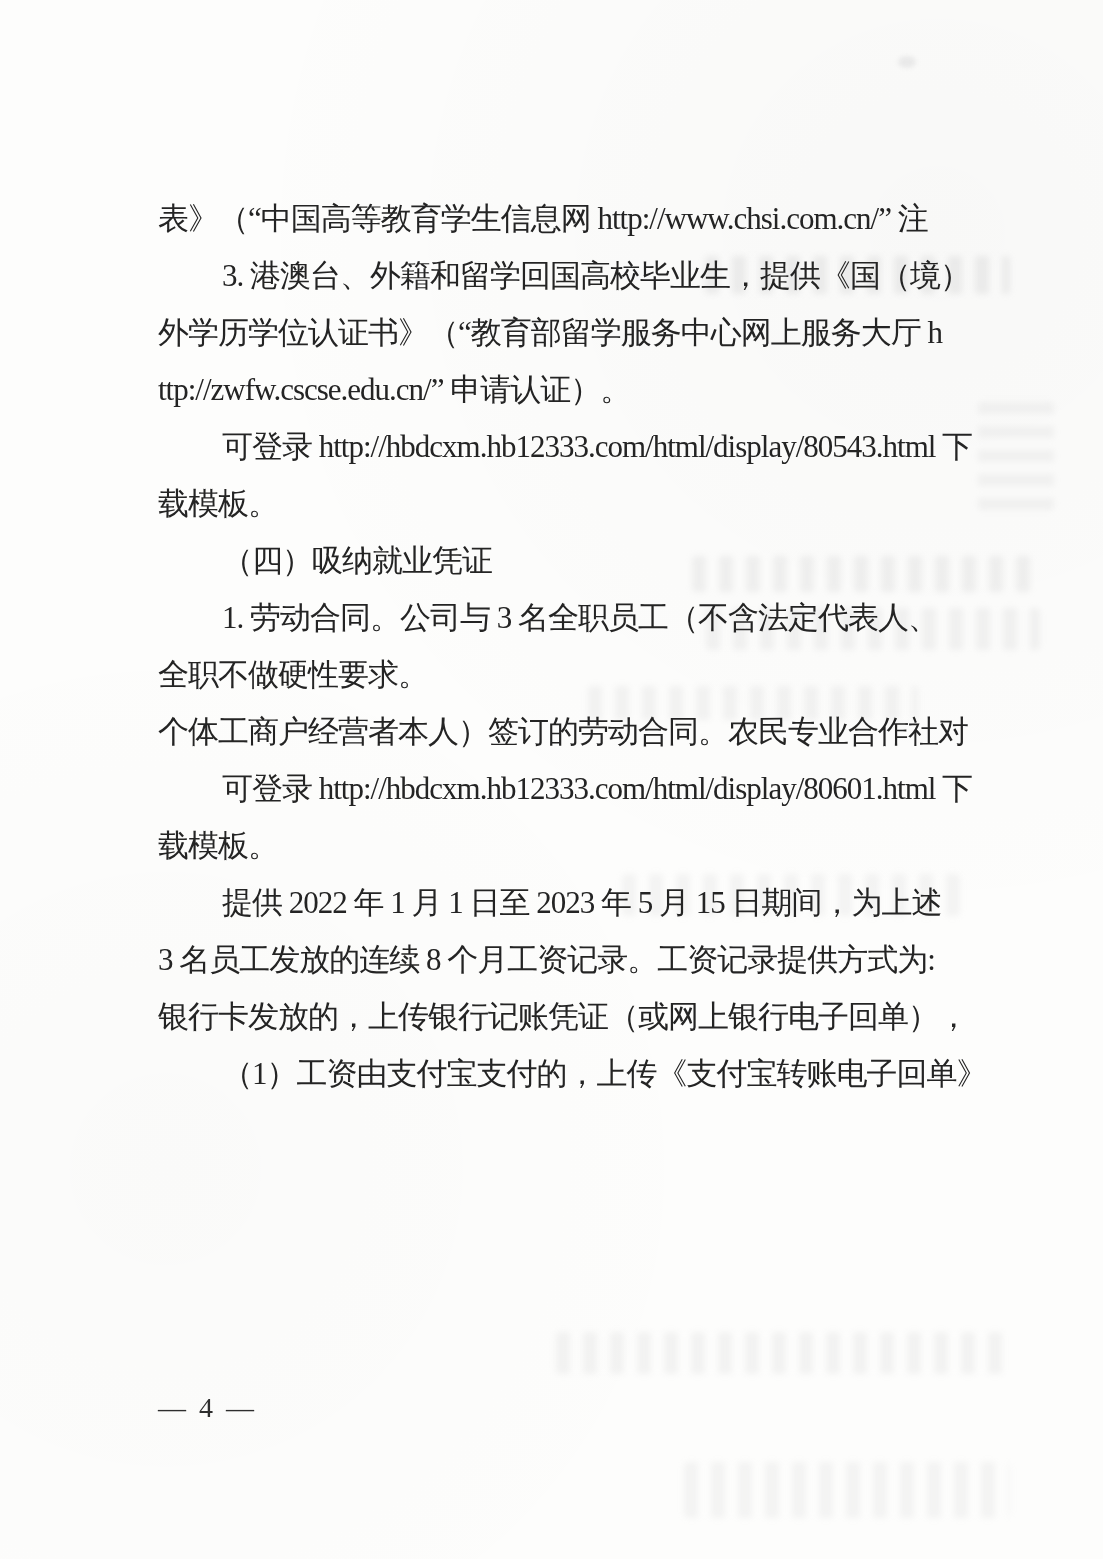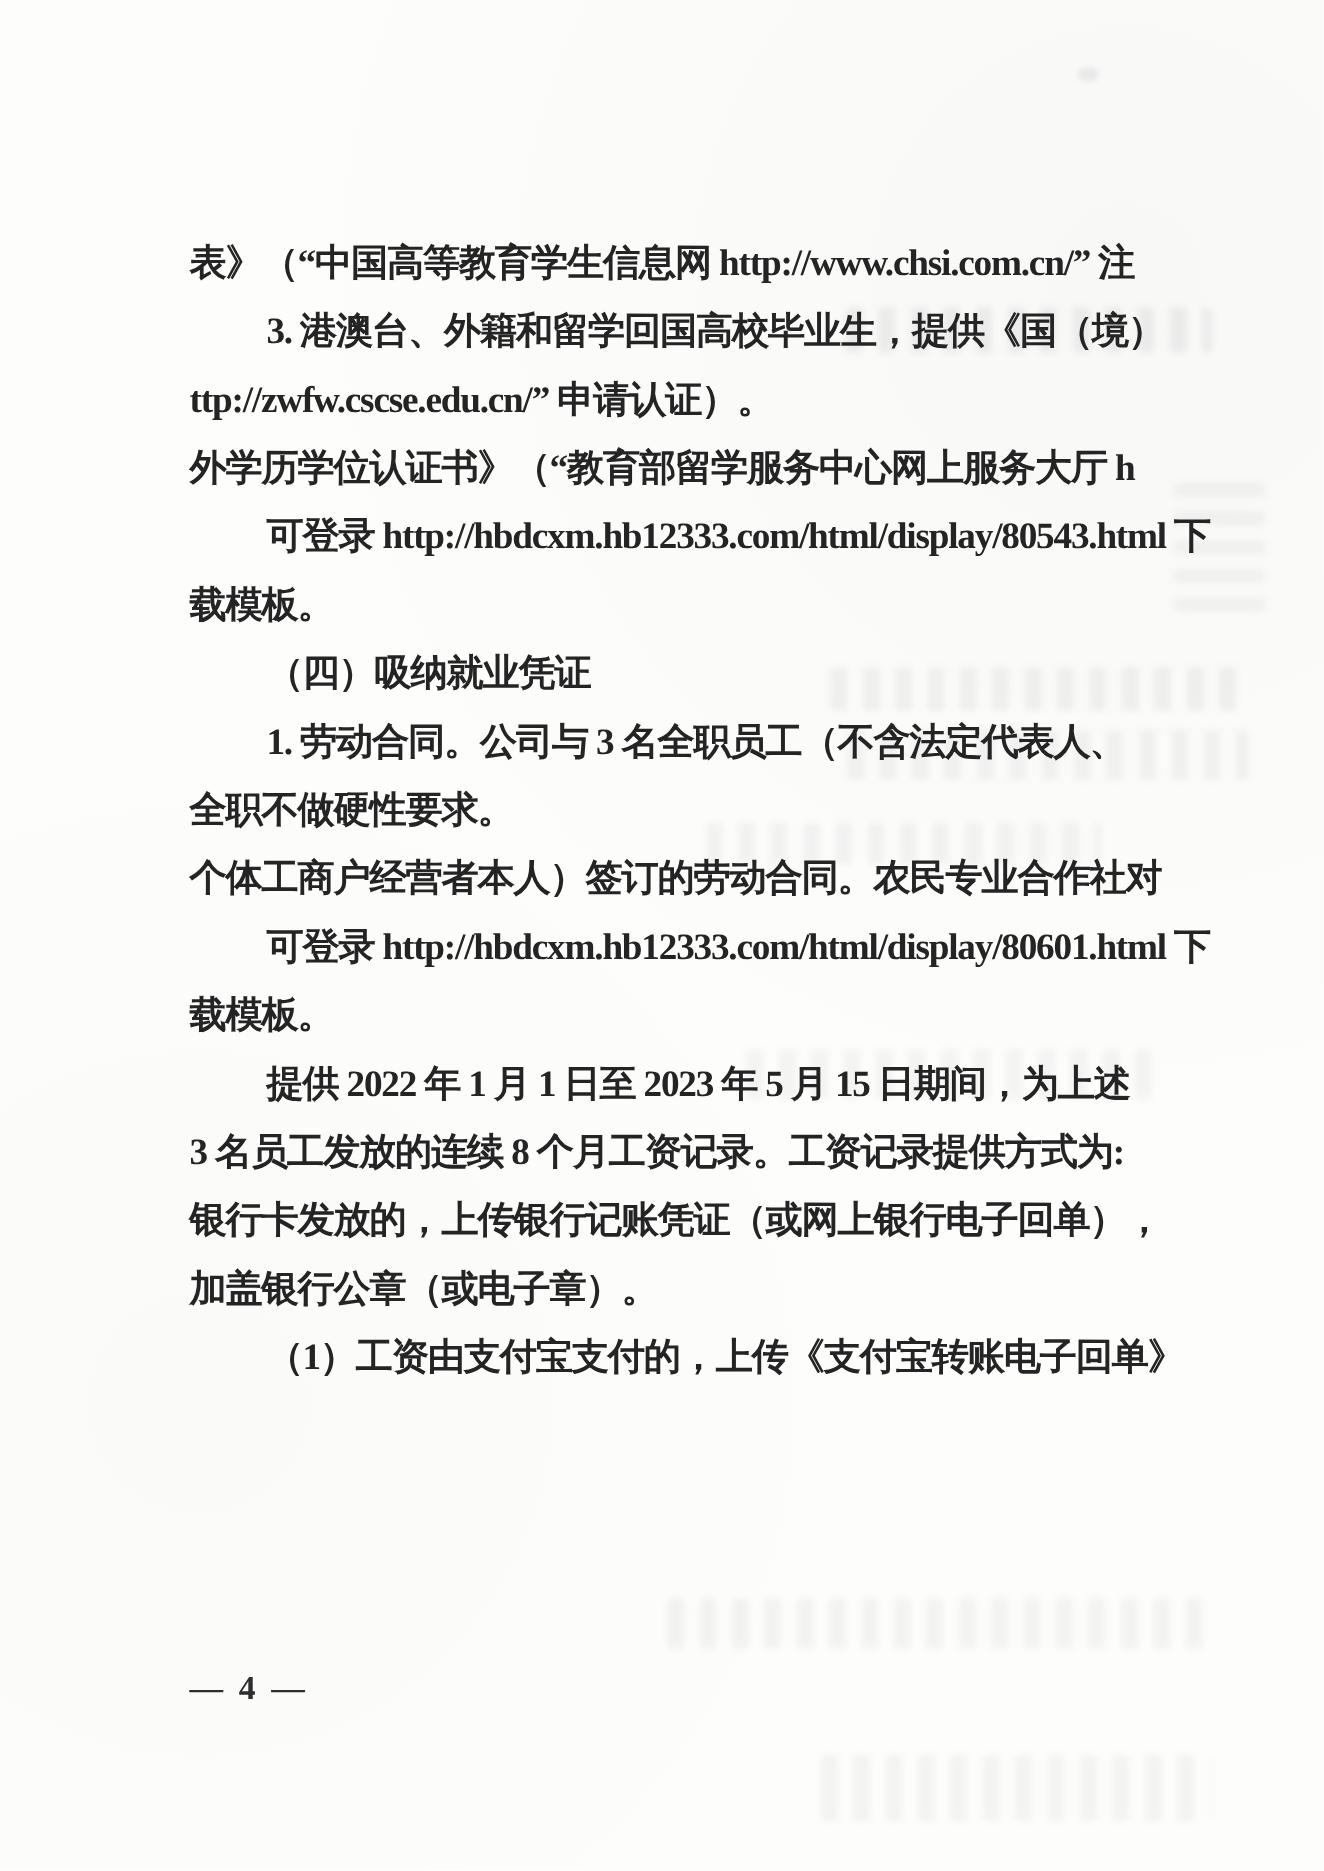--- a/index.html
+++ b/index.html
@@ -9,21 +9,20 @@
     position:relative;
     overflow:hidden;
     font-family:"Liberation Serif","DejaVu Serif",serif;
   }
   .page{
     position:absolute;inset:0;
     background:
       radial-gradient(circle at 85% 15%, rgba(0,0,0,0.018), transparent 45%),
       radial-gradient(circle at 15% 75%, rgba(0,0,0,0.012), transparent 40%),
       #fdfdfc;
-    font-weight: bold;
   }
   .textblock{
     position:absolute;left:158px;top:190px;width:840px;
     color:#242424;
     font-size:31px;
     line-height:57px;
     letter-spacing:-1px;
   }
   .line{height:57px;white-space:nowrap;}
   .line.indent{padding-left:64px;}
@@ -48,32 +47,31 @@
   <div class="bleed h" style="left:692px;top:556px;width:348px;height:36px;opacity:.35;"></div>
   <div class="bleed h" style="left:706px;top:608px;width:334px;height:42px;opacity:.3;"></div>
   <div class="bleed h" style="left:588px;top:686px;width:330px;height:34px;opacity:.28;"></div>
   <div class="bleed h" style="left:622px;top:874px;width:338px;height:42px;opacity:.25;"></div>
   <div class="bleed h" style="left:556px;top:1332px;width:452px;height:42px;opacity:.28;"></div>
   <div class="bleed h" style="left:684px;top:1462px;width:326px;height:56px;opacity:.25;"></div>
 
   <div class="textblock">
     <div class="line">表》（“中国高等教育学生信息网 http://www.chsi.com.cn/” 注</div>
     <div class="line indent">3. 港澳台、外籍和留学回国高校毕业生，提供《国（境）</div>
+    <div class="line">外学历学位认证书》（“教育部留学服务中心网上服务大厅 h</div>
     <div class="line">ttp://zwfw.cscse.edu.cn/” 申请认证）。</div>
-    <div class="line">外学历学位认证书》（“教育部留学服务中心网上服务大厅 h</div>
     <div class="line indent">可登录 http://hbdcxm.hb12333.com/html/display/80543.html 下</div>
     <div class="line">载模板。</div>
     <div class="line indent">（四）吸纳就业凭证</div>
     <div class="line indent">1. 劳动合同。公司与 3 名全职员工（不含法定代表人、</div>
     <div class="line">全职不做硬性要求。</div>
     <div class="line">个体工商户经营者本人）签订的劳动合同。农民专业合作社对</div>
     <div class="line indent">可登录 http://hbdcxm.hb12333.com/html/display/80601.html 下</div>
     <div class="line">载模板。</div>
     <div class="line indent">提供 2022 年 1 月 1 日至 2023 年 5 月 15 日期间，为上述</div>
     <div class="line">3 名员工发放的连续 8 个月工资记录。工资记录提供方式为:</div>
     <div class="line">银行卡发放的，上传银行记账凭证（或网上银行电子回单），</div>
-    <div class="line">加盖银行公章（或电子章）。</div>
     <div class="line indent">（1）工资由支付宝支付的，上传《支付宝转账电子回单》</div>
   </div>
 
   <div class="pagenum">— 4 —</div>
 
 </div>
 
 </body></html>

